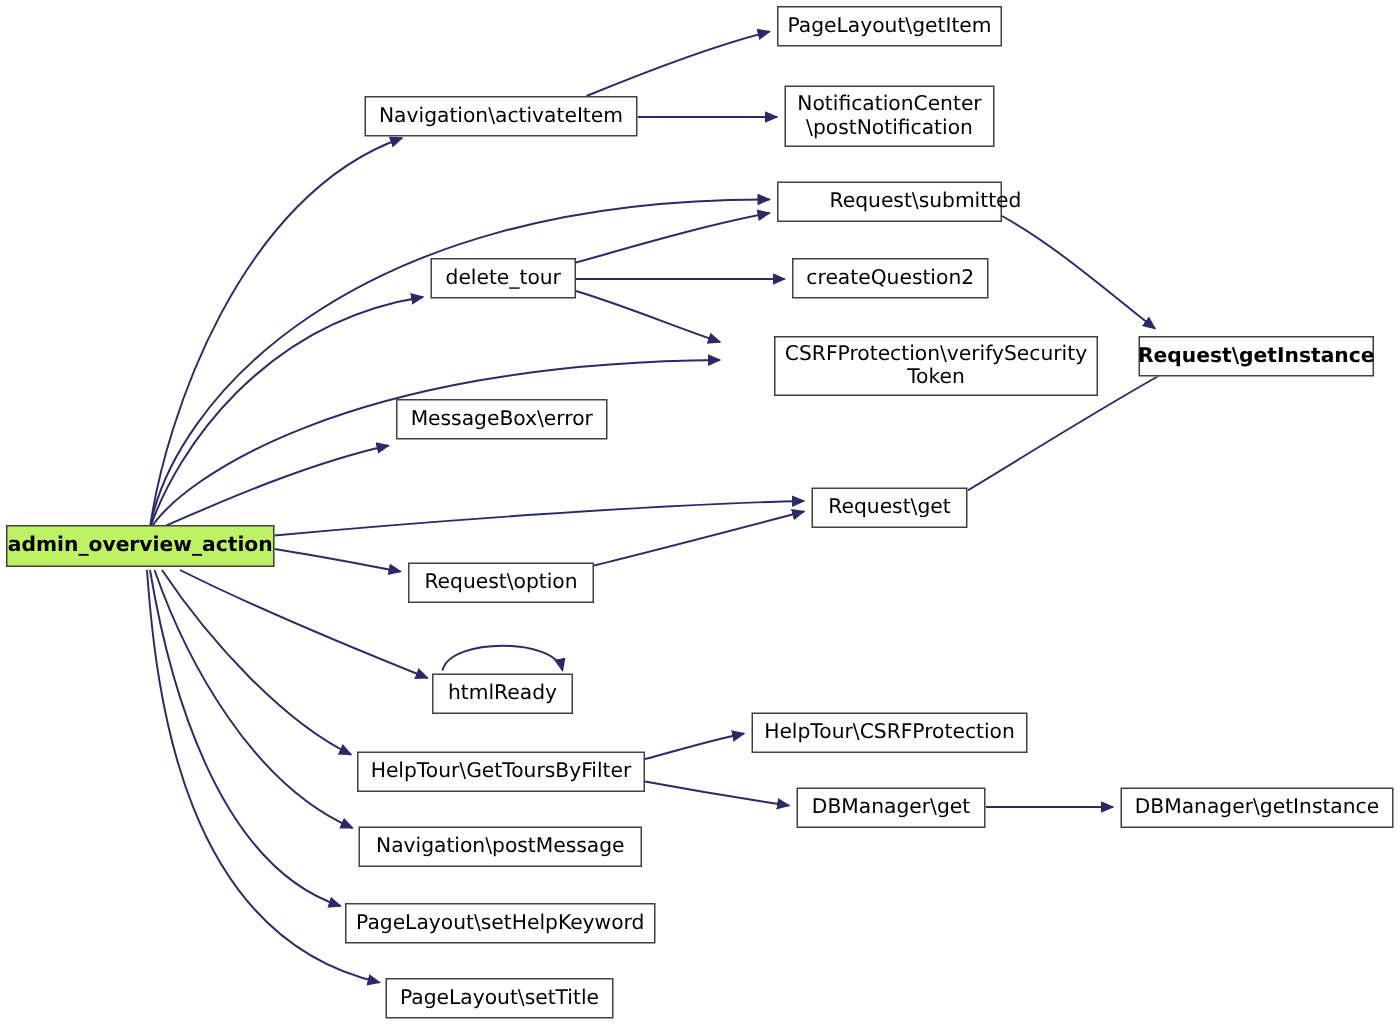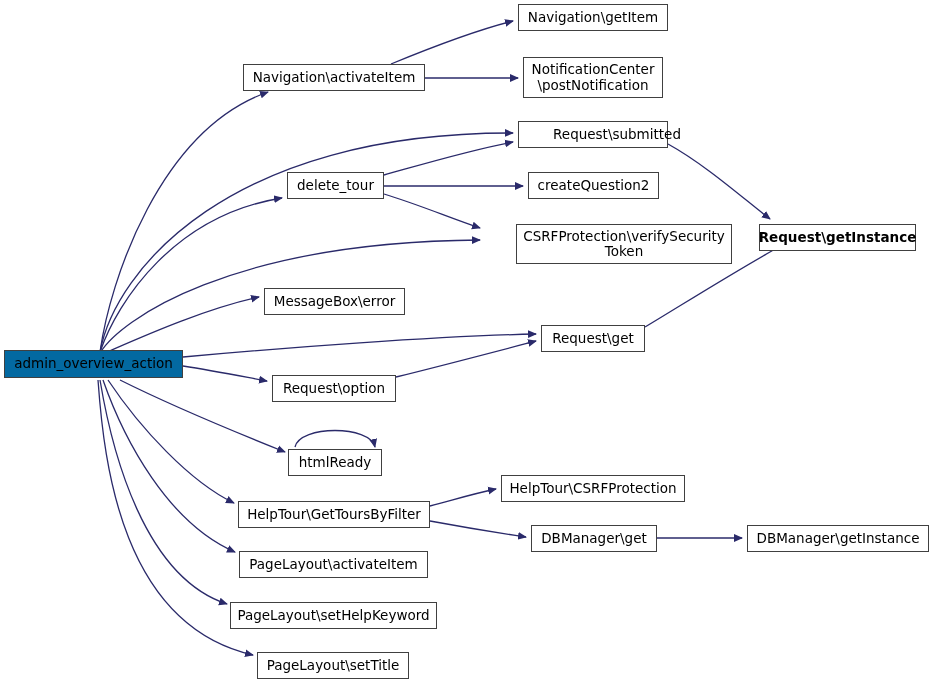--- a/index.html
+++ b/index.html
@@ -21,22 +21,23 @@
     font-size:13.5px;
     line-height:1.12;
     display:flex;
     align-items:center;
     justify-content:center;
     text-align:center;
     white-space:pre-line;
     z-index:3;
   }
   .node.current{
-    background:#0369a1;
+    background:#bef264;
     border:1px solid #404040;
+    font-weight:bold;
   }
 </style>
 </head>
 <body>
 
 <div id="canvas">
   <svg id="edges" viewBox="0 0 933 685" xmlns="http://www.w3.org/2000/svg">
     <defs>
       <marker id="arrow" markerWidth="9" markerHeight="9" refX="8" refY="4.5" orient="auto" markerUnits="userSpaceOnUse">
         <path d="M0,0.6 L9,4.5 L0,8.4 Z" fill="#2a2a6a"></path>
@@ -65,34 +66,34 @@
         <path d="M396,377 C437,367 494,352 536,341" fill="none" stroke="#2a2a6a" stroke-width="1.3" marker-end="url(#arrow)"></path>
         <path d="M295,447 C300,425 370,425 375,447" fill="none" stroke="#2a2a6a" stroke-width="1.3" marker-end="url(#arrow)"></path>
         <path d="M430,506 C453,500 472,494 496,489" fill="none" stroke="#2a2a6a" stroke-width="1.3" marker-end="url(#arrow)"></path>
         <path d="M430,521 C457,526 499,533 526,537" fill="none" stroke="#2a2a6a" stroke-width="1.3" marker-end="url(#arrow)"></path>
         <path d="M657,538 C686,538 714,538 742,538" fill="none" stroke="#2a2a6a" stroke-width="1.3" marker-end="url(#arrow)"></path>
       </g>
   </svg>
   <div id="node-layer">
       <div class="node current" style="left: 4px; top: 350px; width: 179px; height: 28px;">admin_overview_action</div>
       <div class="node" style="left: 243px; top: 64px; width: 182px; height: 27px; text-align: center;">Navigation\activateItem</div>
-      <div class="node" style="left: 518px; top: 4px; width: 150px; height: 27px;">Navigation\getItem</div>
+      <div class="node" style="left: 518px; top: 4px; width: 150px; height: 27px;">PageLayout\getItem</div>
       <div class="node" style="left: 523px; top: 57px; width: 140px; height: 41px;">NotificationCenter
 \postNotification</div>
       <div class="node" style="left: 518px; top: 121px; width: 150px; height: 27px; padding-left: 48px;">Request\submitted</div>
       <div class="node" style="left: 287px; top: 172px; width: 97px; height: 27px;">delete_tour</div>
       <div class="node" style="left: 528px; top: 172px; width: 131px; height: 27px;">createQuestion2</div>
       <div class="node" style="left: 485px; top: 224px; width: 216px; height: 40px; margin-left: 31px;">CSRFProtection\verifySecurity
 Token</div>
       <div class="node" style="left: 759px; top: 224px; width: 157px; height: 27px; font-weight: bold;">Request\getInstance</div>
-      <div class="node" style="left: 264px; top: 288px; width: 141px; height: 27px;">MessageBox\error</div>
+      <div class="node" style="left: 264px; top: 266px; width: 141px; height: 27px;">MessageBox\error</div>
       <div class="node" style="left: 541px; top: 325px; width: 104px; height: 27px;">Request\get</div>
       <div class="node" style="left: 272px; top: 375px; width: 124px; height: 27px;">Request\option</div>
       <div class="node" style="left: 288px; top: 449px; width: 94px; height: 27px;">htmlReady</div>
       <div class="node" style="left: 238px; top: 501px; width: 192px; height: 27px;">HelpTour\GetToursByFilter</div>
       <div class="node" style="left: 501px; top: 475px; width: 184px; height: 27px;">HelpTour\CSRFProtection</div>
       <div class="node" style="left: 531px; top: 525px; width: 126px; height: 27px;">DBManager\get</div>
       <div class="node" style="left: 747px; top: 525px; width: 182px; height: 27px;">DBManager\getInstance</div>
-      <div class="node" style="left: 239px; top: 551px; width: 189px; height: 27px;">PageLayout\activateItem</div>
+      <div class="node" style="left: 239px; top: 551px; width: 189px; height: 27px;">Navigation\postMessage</div>
       <div class="node" style="left: 230px; top: 602px; width: 207px; height: 27px;">PageLayout\setHelpKeyword</div>
       <div class="node" style="left: 257px; top: 652px; width: 152px; height: 27px;">PageLayout\setTitle</div>
     </div>
 </div>
 
 </body></html>

